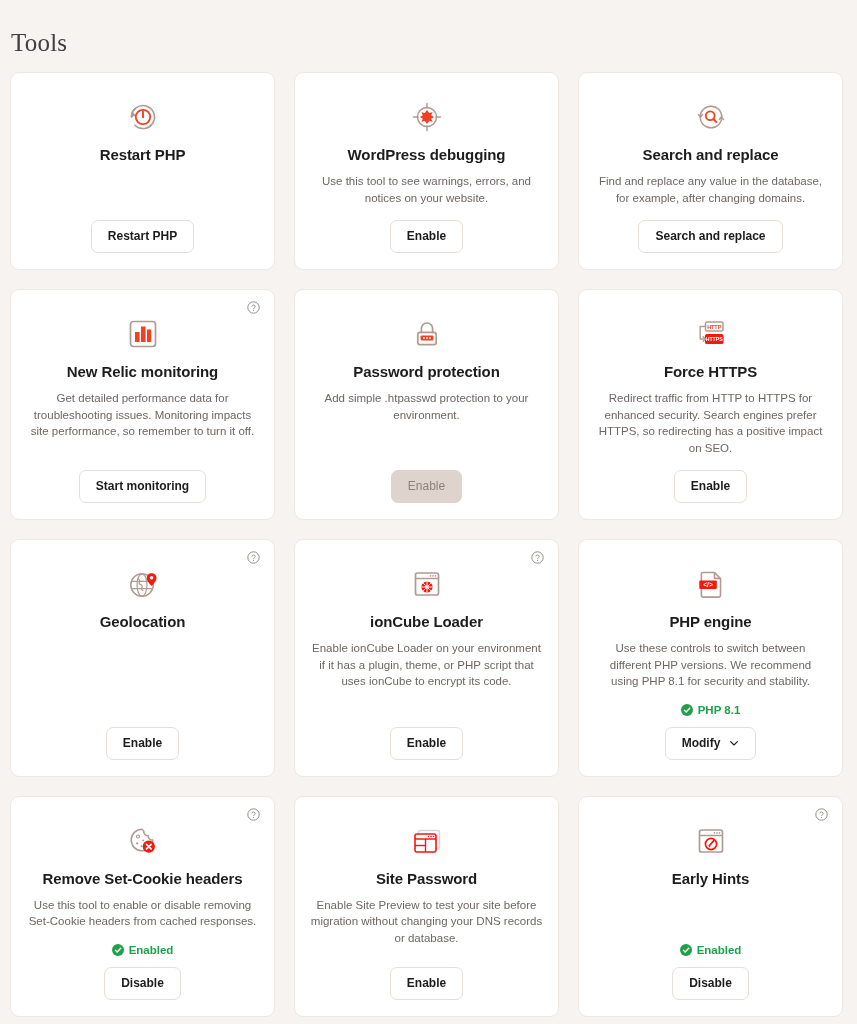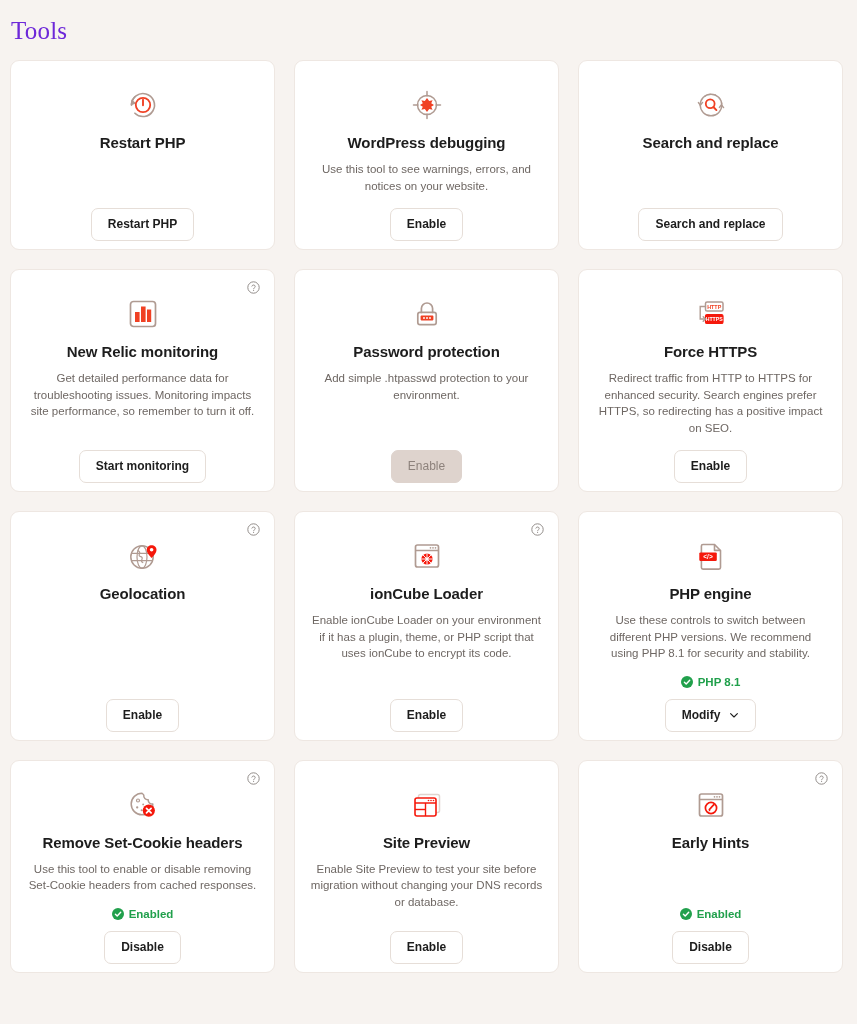--- a/index.html
+++ b/index.html
@@ -17,40 +17,40 @@
     height: 1024px;
     position: relative;
     overflow: hidden;
     background: #f7f3f0;
   }
 
   .page-title {
     font-family: "Liberation Serif", serif;
     font-size: 25px;
     font-weight: 400;
-    color: #6d28d9;
+    color: #404040;
     letter-spacing: 0.2px;
-    padding: 16px 0 0 11px;
+    padding: 28px 0 0 11px;
     line-height: 30px;
   }
 
   .grid {
     display: grid;
     grid-template-columns: 265px 265px 265px;
     column-gap: 19px;
     row-gap: 19px;
     padding: 14px 11px 0 10px;
   }
 
   .card {
     background: #ffffff;
     border: 1px solid #eee7e2;
     border-radius: 9px;
     position: relative;
-    padding: 18px 14px 8px 14px;
+    padding: 18px 14px 16px 14px;
     display: flex;
     flex-direction: column;
     align-items: center;
     text-align: center;
   }
 
   .help-icon {
     position: absolute;
     top: 11px;
     right: 14px;
@@ -172,20 +172,21 @@
         <svg width="34" height="34" viewBox="0 0 34 34">
           <path d="M6.2 17a10.8 10.8 0 0 1 10.8-10.8 10.8 10.8 0 0 1 10.8 10.8" fill="none" stroke="#b09b92" stroke-width="1.4" stroke-linecap="round" stroke-dasharray="0.1 5.2"></path>
           <circle cx="17" cy="17" r="10.8" fill="none" stroke="#b09b92" stroke-width="1.4"></circle>
           <path d="M4.4 14.6 L6.4 17.2 L8.6 14.4" fill="none" stroke="#b09b92" stroke-width="1.4" stroke-linecap="round" stroke-linejoin="round"></path>
           <path d="M25.4 19.4 L27.4 16.8 L29.6 19.6" fill="none" stroke="#b09b92" stroke-width="1.4" stroke-linecap="round" stroke-linejoin="round"></path>
           <circle cx="16.2" cy="15.8" r="4.4" fill="none" stroke="#f04124" stroke-width="1.8"></circle>
           <path d="M19.4 19 L22.4 22.1" stroke="#f04124" stroke-width="1.9" stroke-linecap="round"></path>
         </svg>
       </div>
       <div class="card-title">Search and replace</div>
+      <div class="card-desc">Find and replace any value in the database, for example, after changing domains.</div>
       <div class="spacer"></div>
       <button class="btn">Search and replace</button>
     </div>
 
     <div class="card row2">
       <span class="help-icon">
         <svg width="13" height="13" viewBox="0 0 13 13">
           <circle cx="6.5" cy="6.5" r="5.7" fill="none" stroke="#6e6763" stroke-width="1"></circle>
           <path d="M4.9 5.1a1.7 1.7 0 0 1 3.3.5c0 1.1-1.6 1.2-1.6 2.2" fill="none" stroke="#6e6763" stroke-width="1" stroke-linecap="round"></path>
           <circle cx="6.55" cy="9.5" r="0.62" fill="#6e6763"></circle>
@@ -359,21 +360,21 @@
           <rect x="7.5" y="5.5" width="21" height="18" rx="2" fill="#fff" stroke="#e0d4ce" stroke-width="1.5"></rect>
           <rect x="4" y="9" width="21" height="18" rx="2" fill="#fff" stroke="#f5180b" stroke-width="1.6"></rect>
           <path d="M4 14 H25" stroke="#f5180b" stroke-width="1.5"></path>
           <path d="M14.5 14 V27" stroke="#f5180b" stroke-width="1.4"></path>
           <path d="M4 20.5 H14.5" stroke="#f5180b" stroke-width="1.4"></path>
           <circle cx="17.5" cy="11.5" r="0.8" fill="#f5180b"></circle>
           <circle cx="20" cy="11.5" r="0.8" fill="#f5180b"></circle>
           <circle cx="22.5" cy="11.5" r="0.8" fill="#f5180b"></circle>
         </svg>
       </div>
-      <div class="card-title">Site Preview</div>
+      <div class="card-title">Site Password</div>
       <div class="card-desc">Enable Site Preview to test your site before migration without changing your DNS records or database.</div>
       <div class="spacer"></div>
       <button class="btn">Enable</button>
     </div>
 
     <div class="card row4">
       <span class="help-icon">
         <svg width="13" height="13" viewBox="0 0 13 13">
           <circle cx="6.5" cy="6.5" r="5.7" fill="none" stroke="#6e6763" stroke-width="1"></circle>
           <path d="M4.9 5.1a1.7 1.7 0 0 1 3.3.5c0 1.1-1.6 1.2-1.6 2.2" fill="none" stroke="#6e6763" stroke-width="1" stroke-linecap="round"></path>

